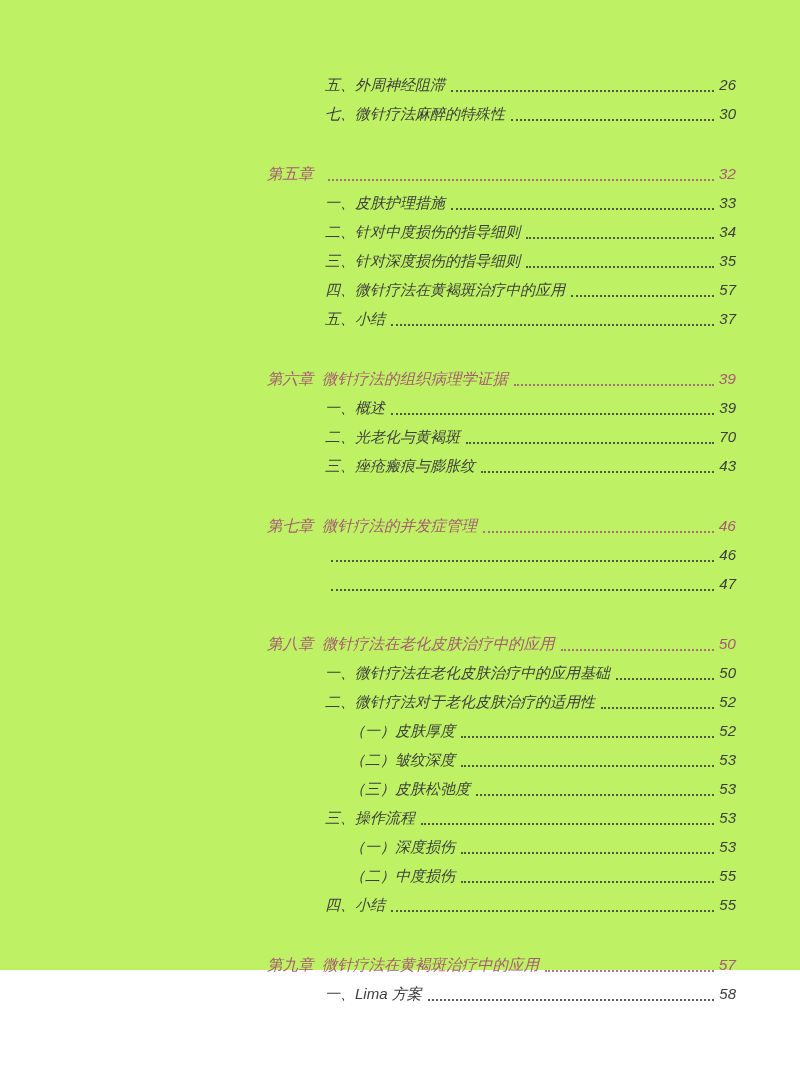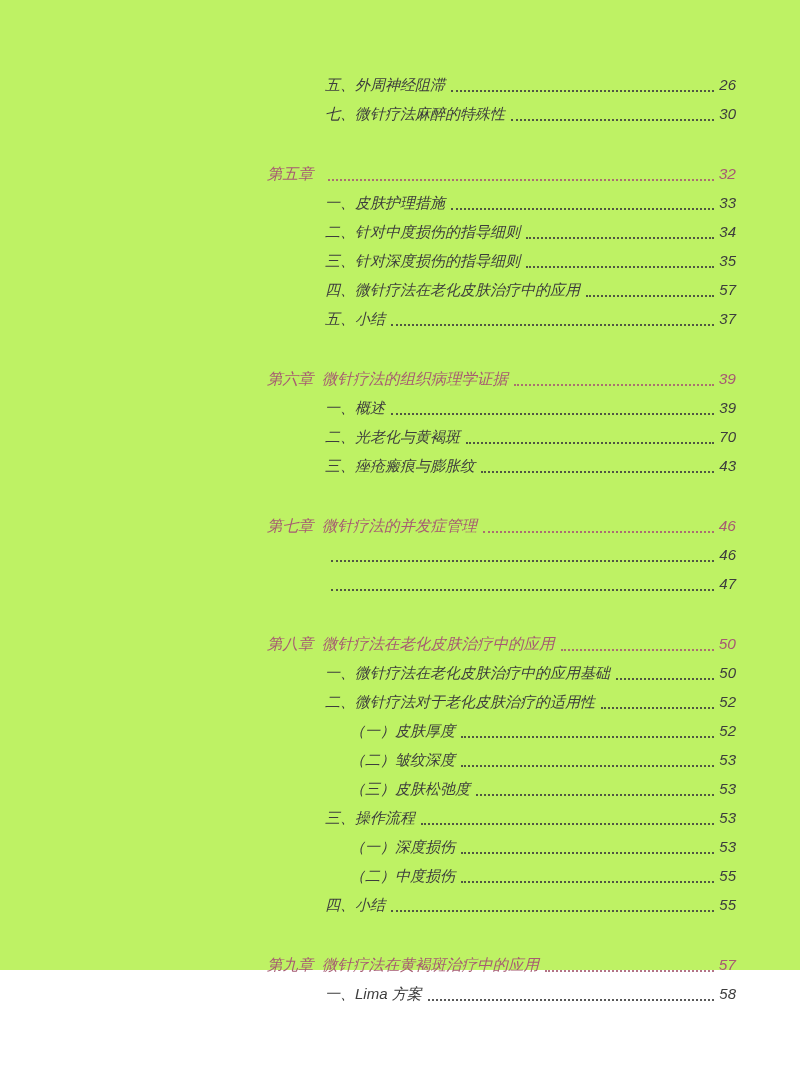--- a/index.html
+++ b/index.html
@@ -102,21 +102,21 @@
     <span class="pg">34</span>
   </div>
 
   <div class="row item level-1">
     <span class="t">三、针对深度损伤的指导细则</span>
     <span class="leader"></span>
     <span class="pg">35</span>
   </div>
 
   <div class="row item level-1">
-    <span class="t">四、微针疗法在老化皮肤治疗中的应用</span>
+    <span class="t">四、微针疗法在黄褐斑治疗中的应用</span>
     <span class="leader"></span>
     <span class="pg">57</span>
   </div>
 
   <div class="row item level-1">
     <span class="t">五、小结</span>
     <span class="leader"></span>
     <span class="pg">37</span>
   </div>
 </div>

